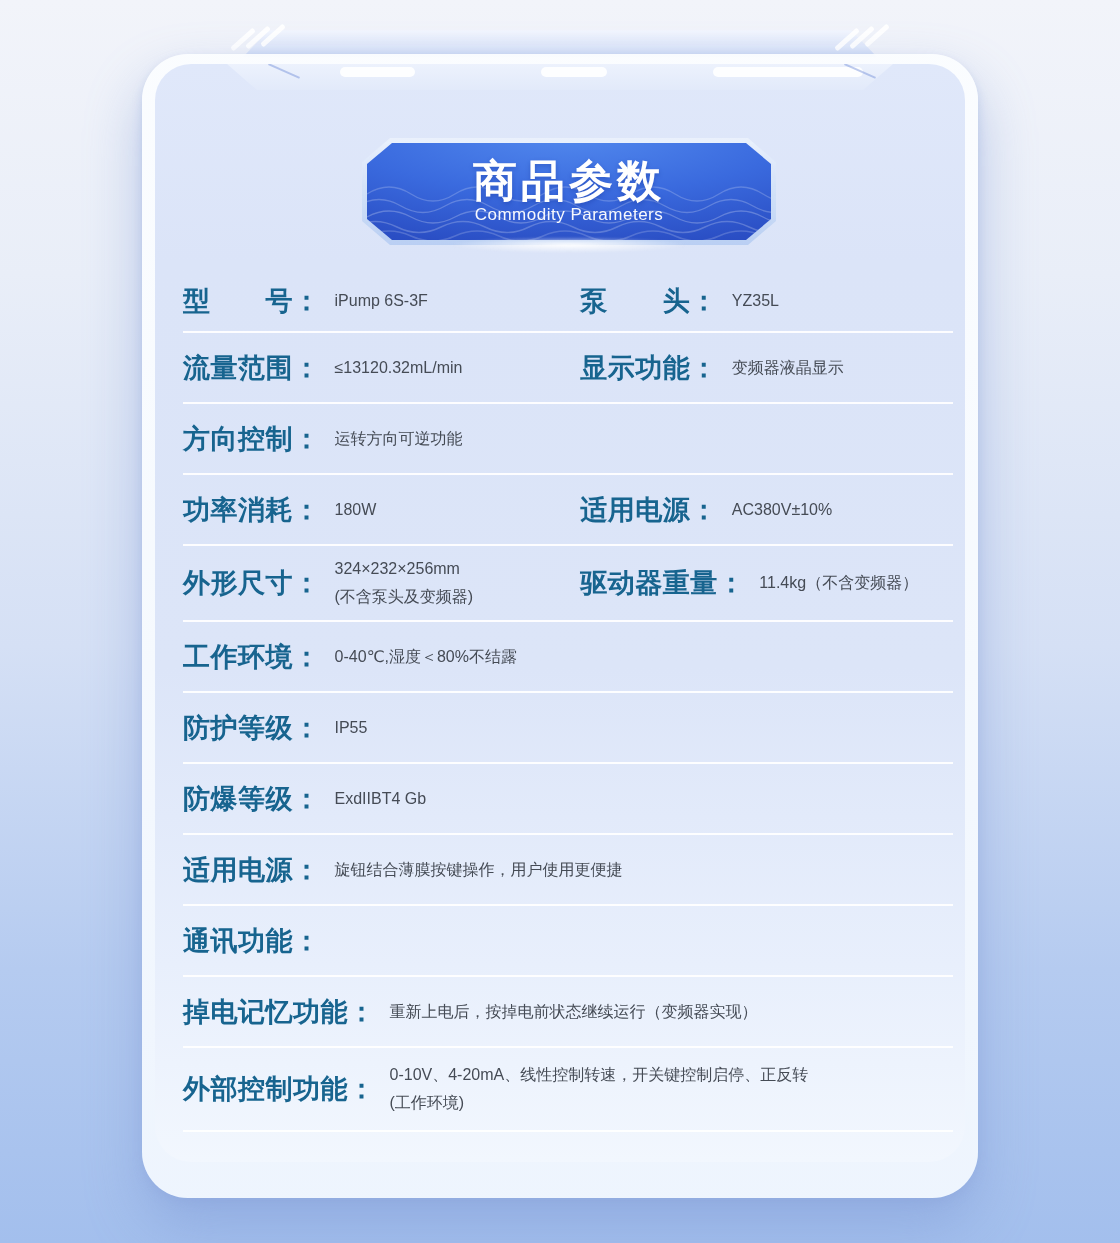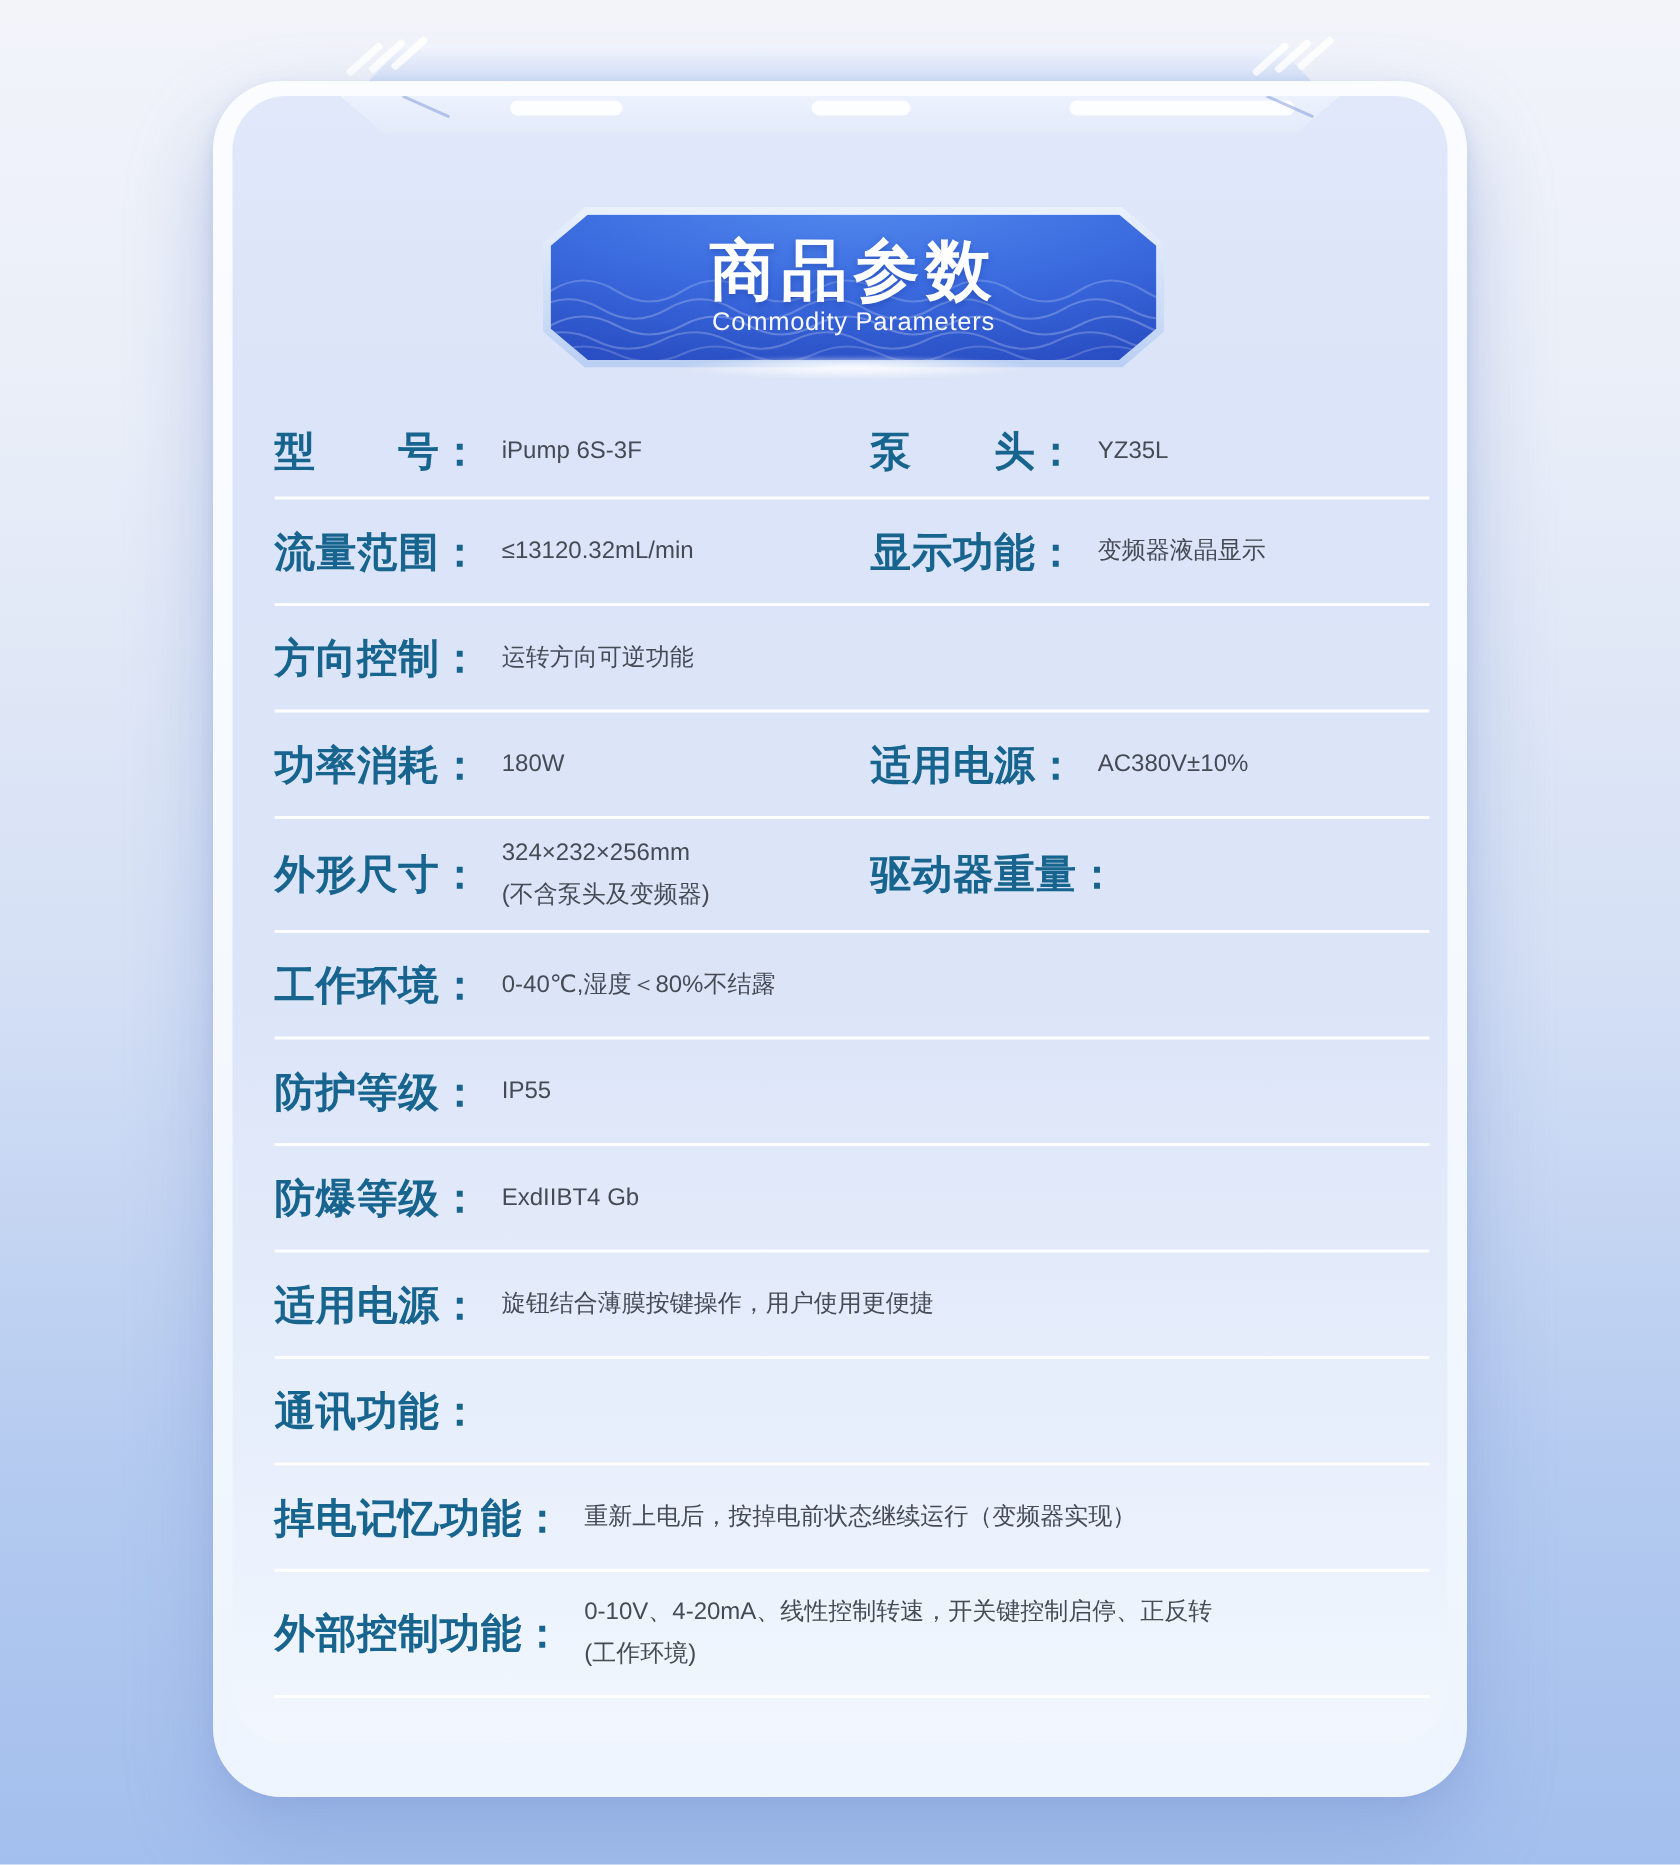--- a/index.html
+++ b/index.html
@@ -177,20 +177,23 @@
           <div class="spec-row">
             <div class="spec-cell">
               <span class="spec-label">外形尺寸：</span>
               <div class="spec-value">
                 <div class="spec-value-line">324×232×256mm</div>
                 <div class="spec-value-line">(不含泵头及变频器)</div>
               </div>
             </div>
             <div class="spec-cell">
               <span class="spec-label">驱动器重量：</span>
+              <div class="spec-value">
+                <div class="spec-value-line">11.4kg（不含变频器）</div>
+              </div>
             </div>
           </div>
           <div class="spec-row">
             <div class="spec-cell single">
               <span class="spec-label">工作环境：</span>
               <div class="spec-value">
                 <div class="spec-value-line">0-40℃,湿度＜80%不结露</div>
               </div>
             </div>
           </div>

